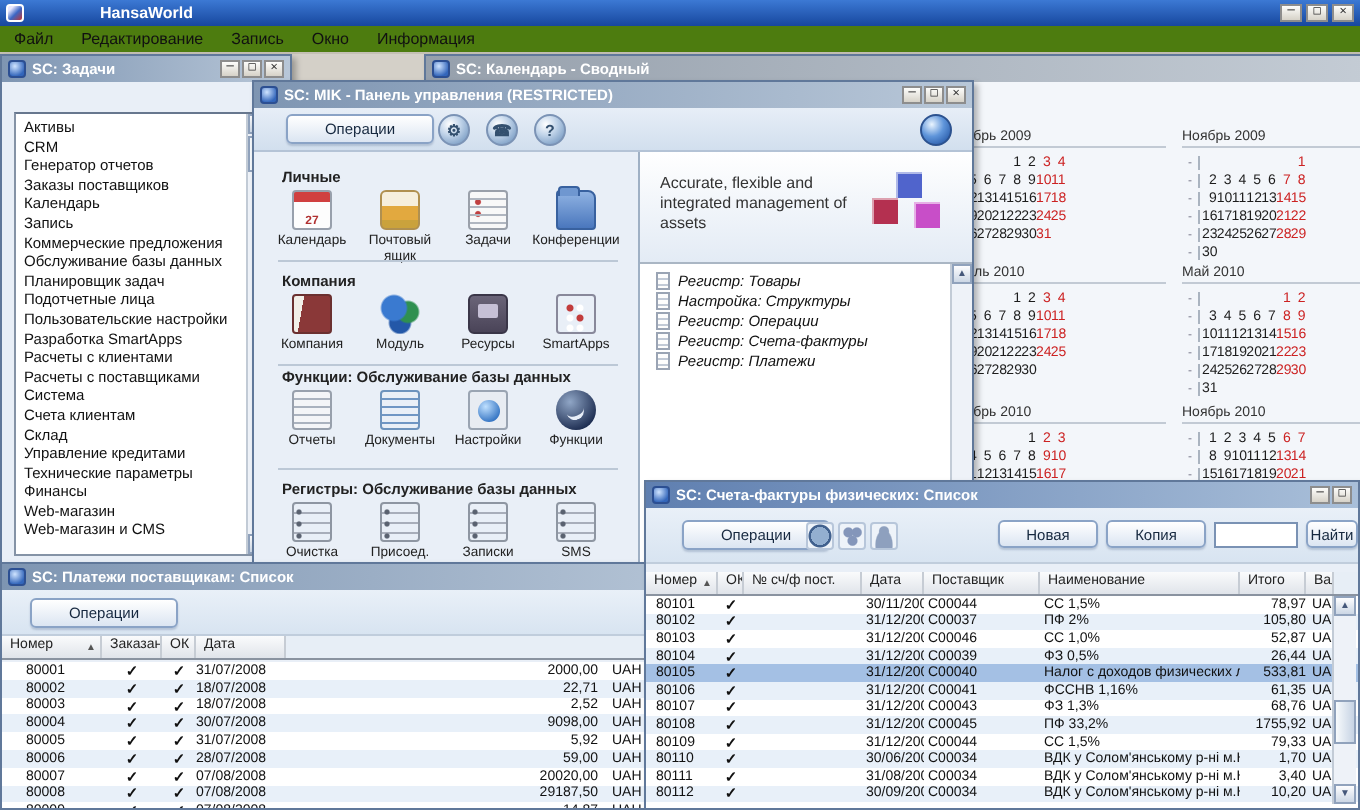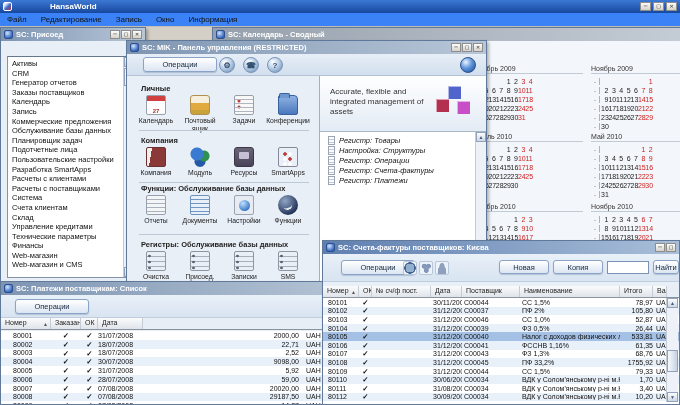--- a/index.html
+++ b/index.html
@@ -8,21 +8,21 @@
 
   
   .main-titlebar { position:absolute; left:0; top:0; width:680px; height:13px;
     background:linear-gradient(180deg,#3c79d4,#17479e); display:flex; align-items:center; padding:0 3px; gap:3px; }
   .app-icon { width:9px; height:9px; border-radius:2px; flex:none;
     background:linear-gradient(135deg,#e8e8ff 20%,#3b66c4 55%,#c03434); border:1px solid #fff; }
   .main-title { color:#fff; font-size:8px; font-weight:bold;margin-left:35px; }
   .main-btns { margin-left:auto; display:flex; gap:2px; }
   .wbtn { width:11px; height:9px; background:linear-gradient(#fdfdfb,#d6d2c8); border:1px solid #8d8d8d;
     font-size:6px; line-height:6px; text-align:center; color:#333; font-family:"DejaVu Sans Mono",monospace; }
-  .menubar { position:absolute; left:0; top:13px; width:680px; height:14px; background:#3b82f6;
+  .menubar { position:absolute; left:0; top:13px; width:680px; height:14px; background:#4d7c0f;
     border-bottom:1px solid #c4c0b4; display:flex; align-items:center; }
   .menu-item { font-size:8px; color:#111; padding:0 7px; line-height:14px; }
 
   
   .win { position:absolute; border:1px solid #60789a; background:#e9eff7; box-shadow:2px 2px 3px rgba(0,0,0,.28); }
   .tbar { height:13px; display:flex; align-items:center; padding:0 3px; gap:3px; color:#fff;
     font-weight:bold; font-size:7.5px; white-space:nowrap; overflow:hidden; }
   .tbar.active   { background:linear-gradient(90deg,#5f7fb0,#a9bfd9); }
   .tbar.inactive { background:linear-gradient(90deg,#84149b00,#b5c6d8); background:linear-gradient(90deg,#7e95b2,#b8c7d8); }
   .tbar.gray     { background:linear-gradient(90deg,#96a0ac,#c4ccd5); }
@@ -594,21 +594,21 @@
               </div>
             </div>
           </div>
         </div>
       </div>
   </div>
 
   <div class="win" style="left:0; top:27px; width:146px; height:256px;">
     <div class="tbar inactive">
       <div class="wicon"></div>
-      <span>SC: Присоед</span>
+      <span>SC: Задачи</span>
       <div class="wbtns" id="mod-btns">
           <div class="wbtn small">─</div>
           <div class="wbtn small">□</div>
           <div class="wbtn small">✕</div>
         </div>
     </div>
     <div class="listbox" style="left:6px; top:28px; width:127px; height:222px;">
       <div id="mod-list" style="padding-top:2px;">
           <div class="mod-item">Активы</div>
           <div class="mod-item">CRM</div>
@@ -875,21 +875,21 @@
           <div class="tcell " style="width: 45px;">07/08/2008</div>
           <div class="tcell amt" style="flex: 1 1 0%;">14,87</div>
           <div class="tcell" style="width: 72px; padding-left: 7px;">UAH</div>
         </div>
       </div>
   </div>
 
   <div class="win" style="left:322px; top:240px; width:358px; height:165px;">
     <div class="tbar active">
       <div class="wicon"></div>
-      <span>SC: Счета-фактуры поставщиков: Києва</span>
+      <span>SC: Счета-фактуры физических: Список</span>
       <div class="wbtns" id="inv-btns">
           <div class="wbtn small">─</div>
           <div class="wbtn small">□</div>
         </div>
     </div>
     <div class="lw-toolbar" style="top:13px; height:28px;">
       <div class="btn" style="position:absolute; left:18px; top:6px; width:74px; height:15px;">Операции</div>
       <div style="position:absolute; left:80px; top:7px; display:flex; gap:2px;">
         <div class="tool-ic ic-globe2"></div>
         <div class="tool-ic ic-group"></div>

